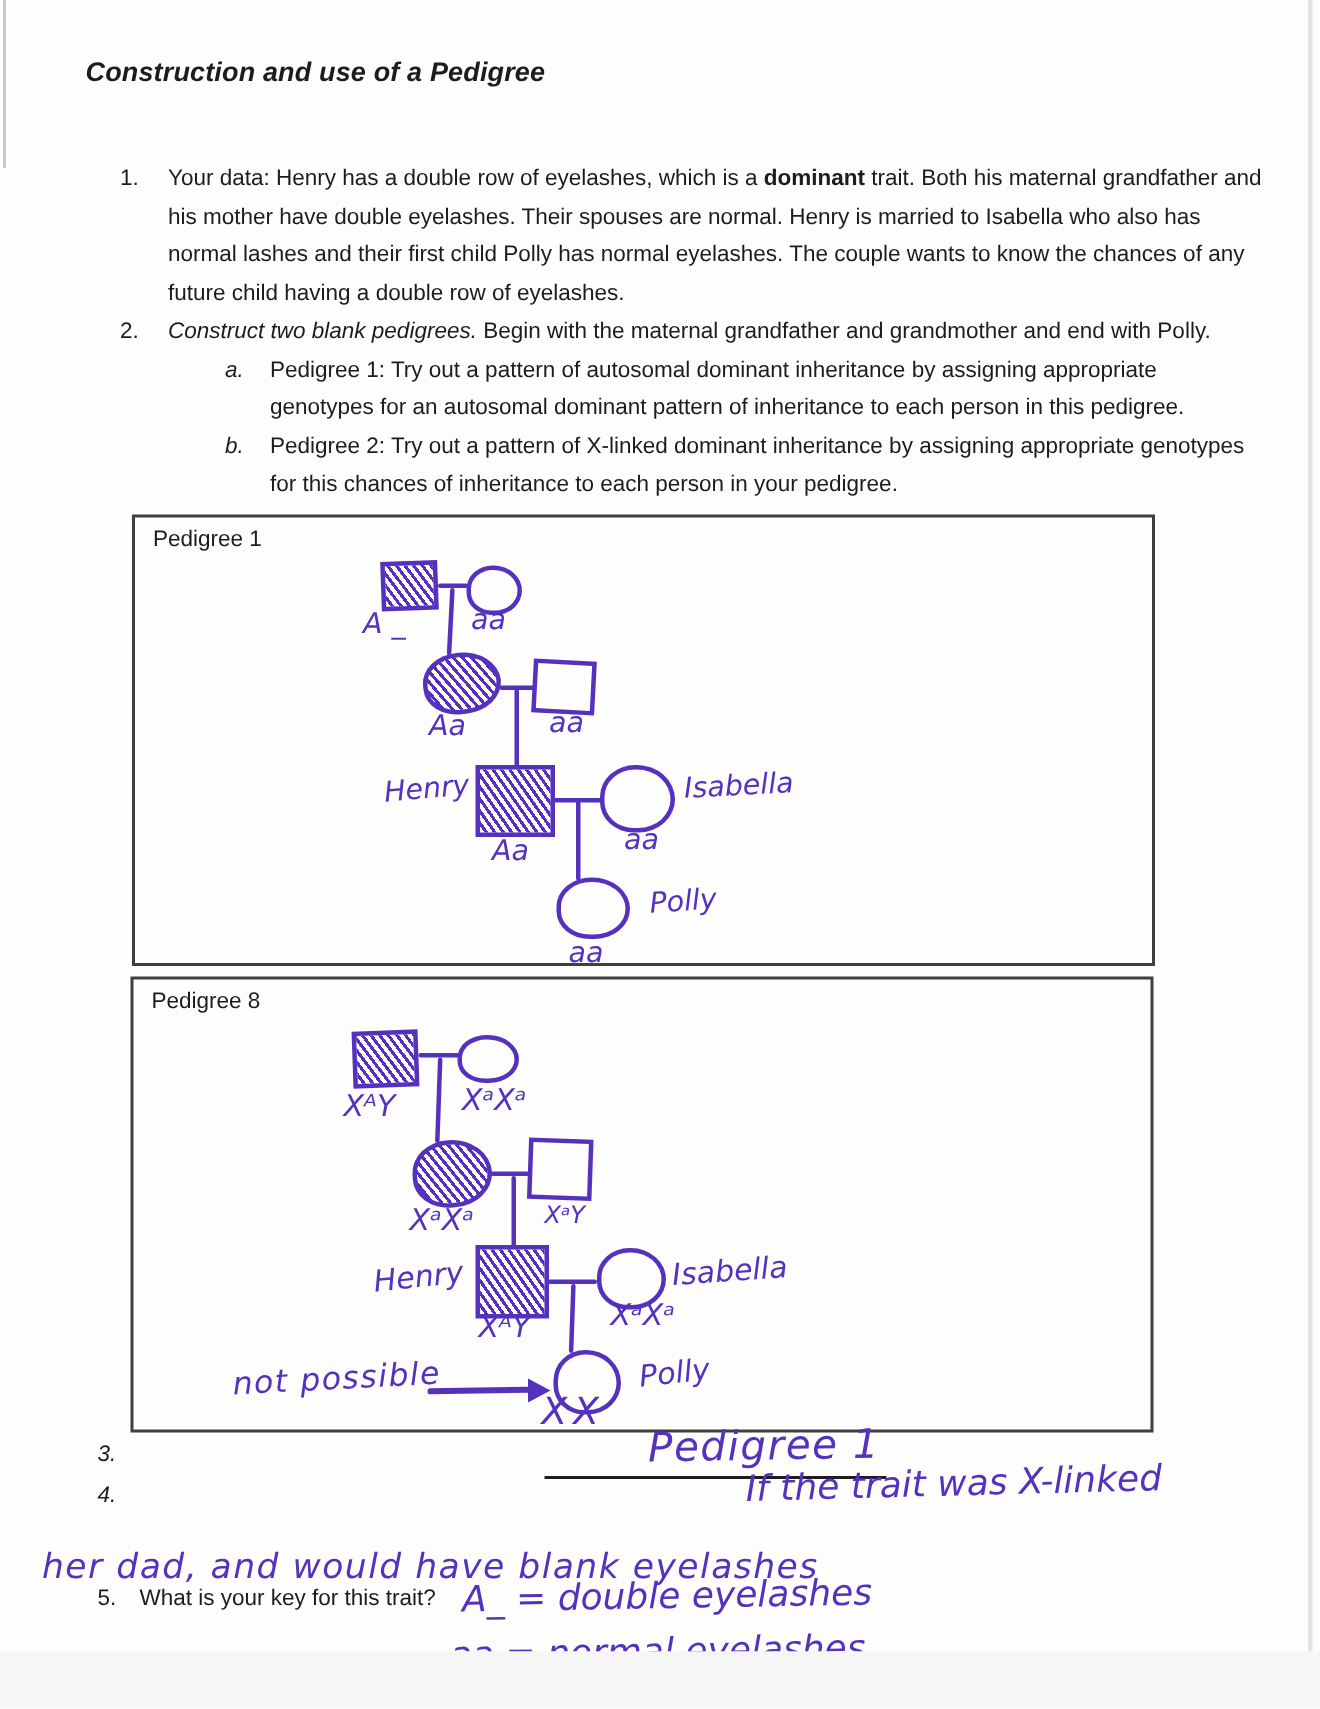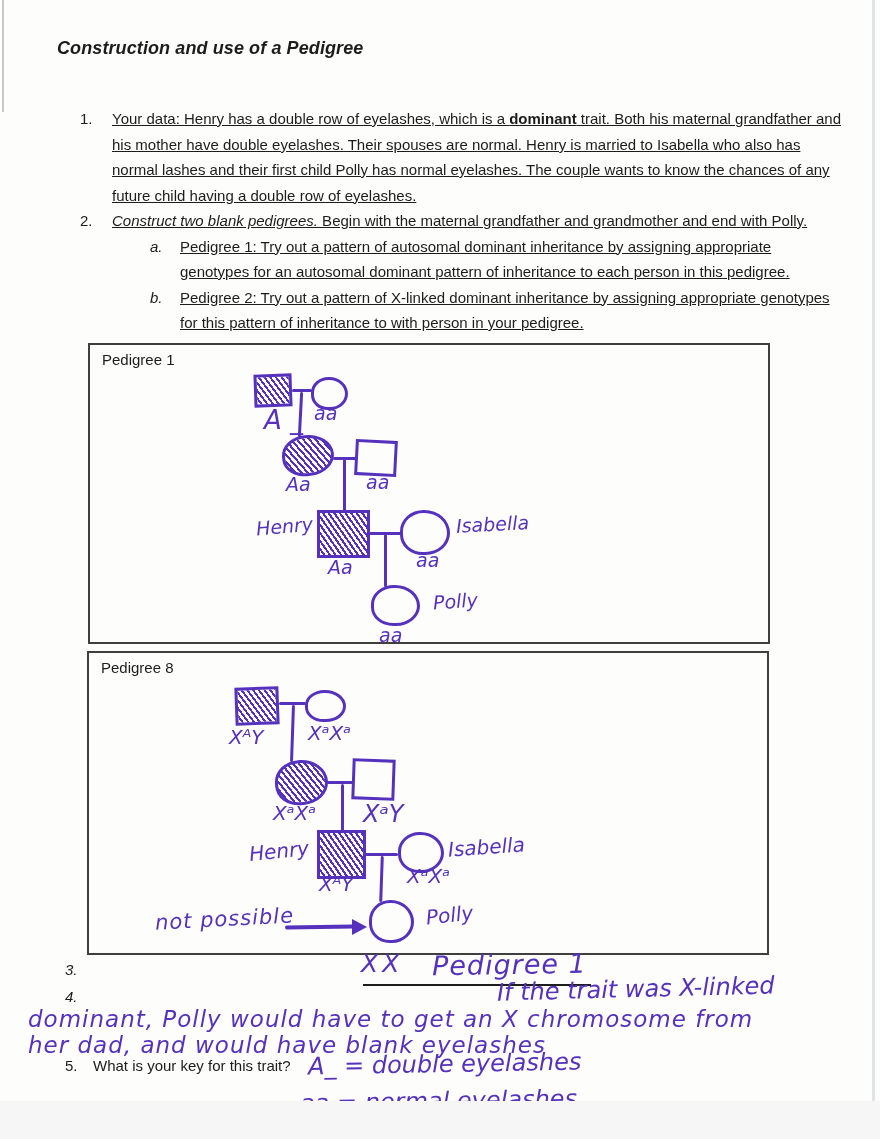--- a/index.html
+++ b/index.html
@@ -11,21 +11,21 @@
   .edge-left{position:absolute;left:2px;top:0;width:2px;height:112px;background:#c9c9c9;}
   .edge-right{position:absolute;left:872px;top:0;width:3px;height:1139px;background:#dfe4e6;}
   .edge-bottom{position:absolute;left:0;top:1128px;width:880px;height:11px;
     background:repeating-linear-gradient(90deg,#e3e7e4 0 16px,#edefec 16px 34px);}
   
   .title{position:absolute;left:57px;top:38px;margin:0;font-size:18px;font-weight:bold;font-style:italic;letter-spacing:.1px;}
   .intro{position:absolute;left:57px;top:80px;margin:0;font-size:15px;width:805px;}
   .list{position:absolute;left:80px;top:106px;width:768px;font-size:15px;line-height:25.5px;}
   .li{display:flex;align-items:flex-start;}
   .li .num{flex:0 0 32px;}
-  .li .txt{flex:1;text-decoration:underline;}
+  .li .txt{flex:1;}
   .li.sub{margin-left:70px;}
   .li.sub .num{flex:0 0 30px;font-style:italic;}
   .li.sub .txt{max-width:655px;}
   .num.it{font-style:italic;}
   
   .pbox{position:absolute;border:2px solid #3f3f3f;background:transparent;}
   .plabel{position:absolute;left:12px;top:6px;font-size:15px;}
   
   .sq,.cir{position:absolute;border:3px solid #5531bd;box-sizing:border-box;background:transparent;}
   .cir{border-radius:48% 52% 50% 46%;}
@@ -60,31 +60,31 @@
     <div class="li">
       <span class="num">2.</span>
       <span class="txt"><i>Construct two blank pedigrees.</i><span>  Begin with the maternal grandfather and grandmother and end with Polly.</span></span>
     </div>
     <div class="li sub">
       <span class="num">a.</span>
       <span class="txt">Pedigree 1:  Try out a pattern of autosomal dominant inheritance by assigning appropriate genotypes for an autosomal dominant pattern of inheritance to each person in this pedigree.</span>
     </div>
     <div class="li sub">
       <span class="num">b.</span>
-      <span class="txt">Pedigree 2:  Try out a pattern of X-linked dominant inheritance by assigning appropriate genotypes for this pattern of inheritance to with person in your pedigree.</span>
+      <span class="txt">Pedigree 2:  Try out a pattern of X-linked dominant inheritance by assigning appropriate genotypes for this chances of inheritance to each person in your pedigree.</span>
     </div>
   </div>
 
   <div class="pbox" style="left:88px;top:343px;width:678px;height:297px;">
     <span class="plabel">Pedigree 1</span>
 
     <div class="sq hatch" style="left:164px;top:29px;width:38px;height:33px;transform:rotate(-2deg);"></div>
     <div class="ln" style="left:202px;top:44px;width:20px;height:3px;"></div>
     <div class="cir" style="left:221px;top:32px;width:37px;height:33px;"></div>
-    <span class="hw" style="left:152px;top:62px;font-size:26px;margin-left:22px;">A _</span>
+    <span class="hw" style="left:152px;top:62px;font-size:19px;">A _</span>
     <span class="hw" style="left:224px;top:59px;font-size:19px;">aa</span>
     <div class="ln" style="left:209px;top:47px;width:3px;height:45px;transform:rotate(3deg);"></div>
 
     <div class="cir hatch" style="left:192px;top:90px;width:52px;height:41px;transform:rotate(-6deg);"></div>
     <div class="ln" style="left:243px;top:112px;width:24px;height:3px;"></div>
     <div class="sq" style="left:265px;top:95px;width:42px;height:36px;transform:rotate(3deg);"></div>
     <span class="hw" style="left:196px;top:130px;font-size:19px;">Aa</span>
     <span class="hw" style="left:276px;top:128px;font-size:19px;">aa</span>
     <div class="ln" style="left:253px;top:114px;width:3px;height:52px;"></div>
 
@@ -109,52 +109,51 @@
     <div class="ln" style="left:190px;top:49px;width:27px;height:3px;"></div>
     <div class="cir" style="left:216px;top:37px;width:41px;height:32px;"></div>
     <span class="hw" style="left:140px;top:74px;font-size:20px;">XᴬY</span>
     <span class="hw" style="left:219px;top:70px;font-size:20px;">XᵃXᵃ</span>
     <div class="ln" style="left:202px;top:52px;width:3px;height:57px;transform:rotate(2deg);"></div>
 
     <div class="cir hatch" style="left:186px;top:107px;width:53px;height:45px;transform:rotate(-4deg);"></div>
     <div class="ln" style="left:238px;top:128px;width:26px;height:3px;"></div>
     <div class="sq" style="left:263px;top:106px;width:43px;height:41px;transform:rotate(2deg);"></div>
     <span class="hw" style="left:184px;top:150px;font-size:20px;">XᵃXᵃ</span>
-    <span class="hw" style="left:274px;top:149px;font-size:24px;">XᵃY</span>
+    <span class="hw" style="left:274px;top:149px;font-size:16px;">XᵃY</span>
     <div class="ln" style="left:252px;top:131px;width:3px;height:48px;"></div>
 
     <span class="hw" style="left:160px;top:188px;font-size:20px;transform:rotate(-6deg);">Henry</span>
     <div class="sq hatch" style="left:228px;top:177px;width:49px;height:49px;"></div>
     <div class="ln" style="left:276px;top:200px;width:33px;height:3px;"></div>
     <div class="cir" style="left:309px;top:179px;width:46px;height:41px;"></div>
     <span class="hw" style="left:359px;top:184px;font-size:20px;transform:rotate(-4deg);">Isabella</span>
     <span class="hw" style="left:230px;top:221px;font-size:20px;">XᴬY</span>
     <span class="hw" style="left:318px;top:213px;font-size:20px;">XᵃXᵃ</span>
     <div class="ln" style="left:291px;top:203px;width:3px;height:46px;transform:rotate(2deg);"></div>
 
     <div class="cir" style="left:280px;top:247px;width:45px;height:43px;"></div>
     <span class="hw" style="left:337px;top:252px;font-size:20px;transform:rotate(-6deg);">Polly</span>
-    <span class="hw" style="left:272px;top:298px;font-size:25px;letter-spacing:4px;">XX</span>
+    <span class="hw" style="left:272px;top:275px;font-size:25px;letter-spacing:4px;">XX</span>
 
     <span class="hw" style="left:66px;top:256px;font-size:21px;transform:rotate(-3deg);letter-spacing:1px;">not possible</span>
     <div class="ln" style="left:196px;top:272px;width:70px;height:4px;transform:rotate(-1deg);"></div>
     <div class="arrowhead" style="left:263px;top:266px;"></div>
   </div>
 
   <div class="qrow" style="top:961px;width:560px;">
     <span class="num it">3.</span>
   </div>
   <div class="ans-underline" style="left:363px;top:984px;width:228px;"></div>
   <span class="hw" style="left:432px;top:951px;font-size:27px;letter-spacing:1px;transform:rotate(-1deg);">Pedigree 1</span>
 
   <div class="qrow" style="top:988px;width:560px;">
     <span class="num it">4.</span>
   </div>
   <span class="hw" style="left:497px;top:977px;font-size:24px;transform:rotate(-1.5deg);">If the trait was X-linked</span>
-  <span class="hw" style="left:28px;top:1008px;font-size:23px;letter-spacing:1px;">dominant, Polly would have to get an X chromosome from</span>
   <span class="hw" style="left:28px;top:1034px;font-size:23px;letter-spacing:1px;">her dad, and would have blank eyelashes</span>
 
   <div class="qrow" style="top:1057px;width:420px;">
     <span class="num">5.</span>
     <span>What is your key for this trait?</span>
   </div>
   <span class="hw" style="left:308px;top:1052px;font-size:24px;transform:rotate(-1deg);">A_ = double eyelashes</span>
   <span class="hw" style="left:300px;top:1089px;font-size:24px;transform:rotate(-1deg);">aa = normal eyelashes</span>
 </div>
 

